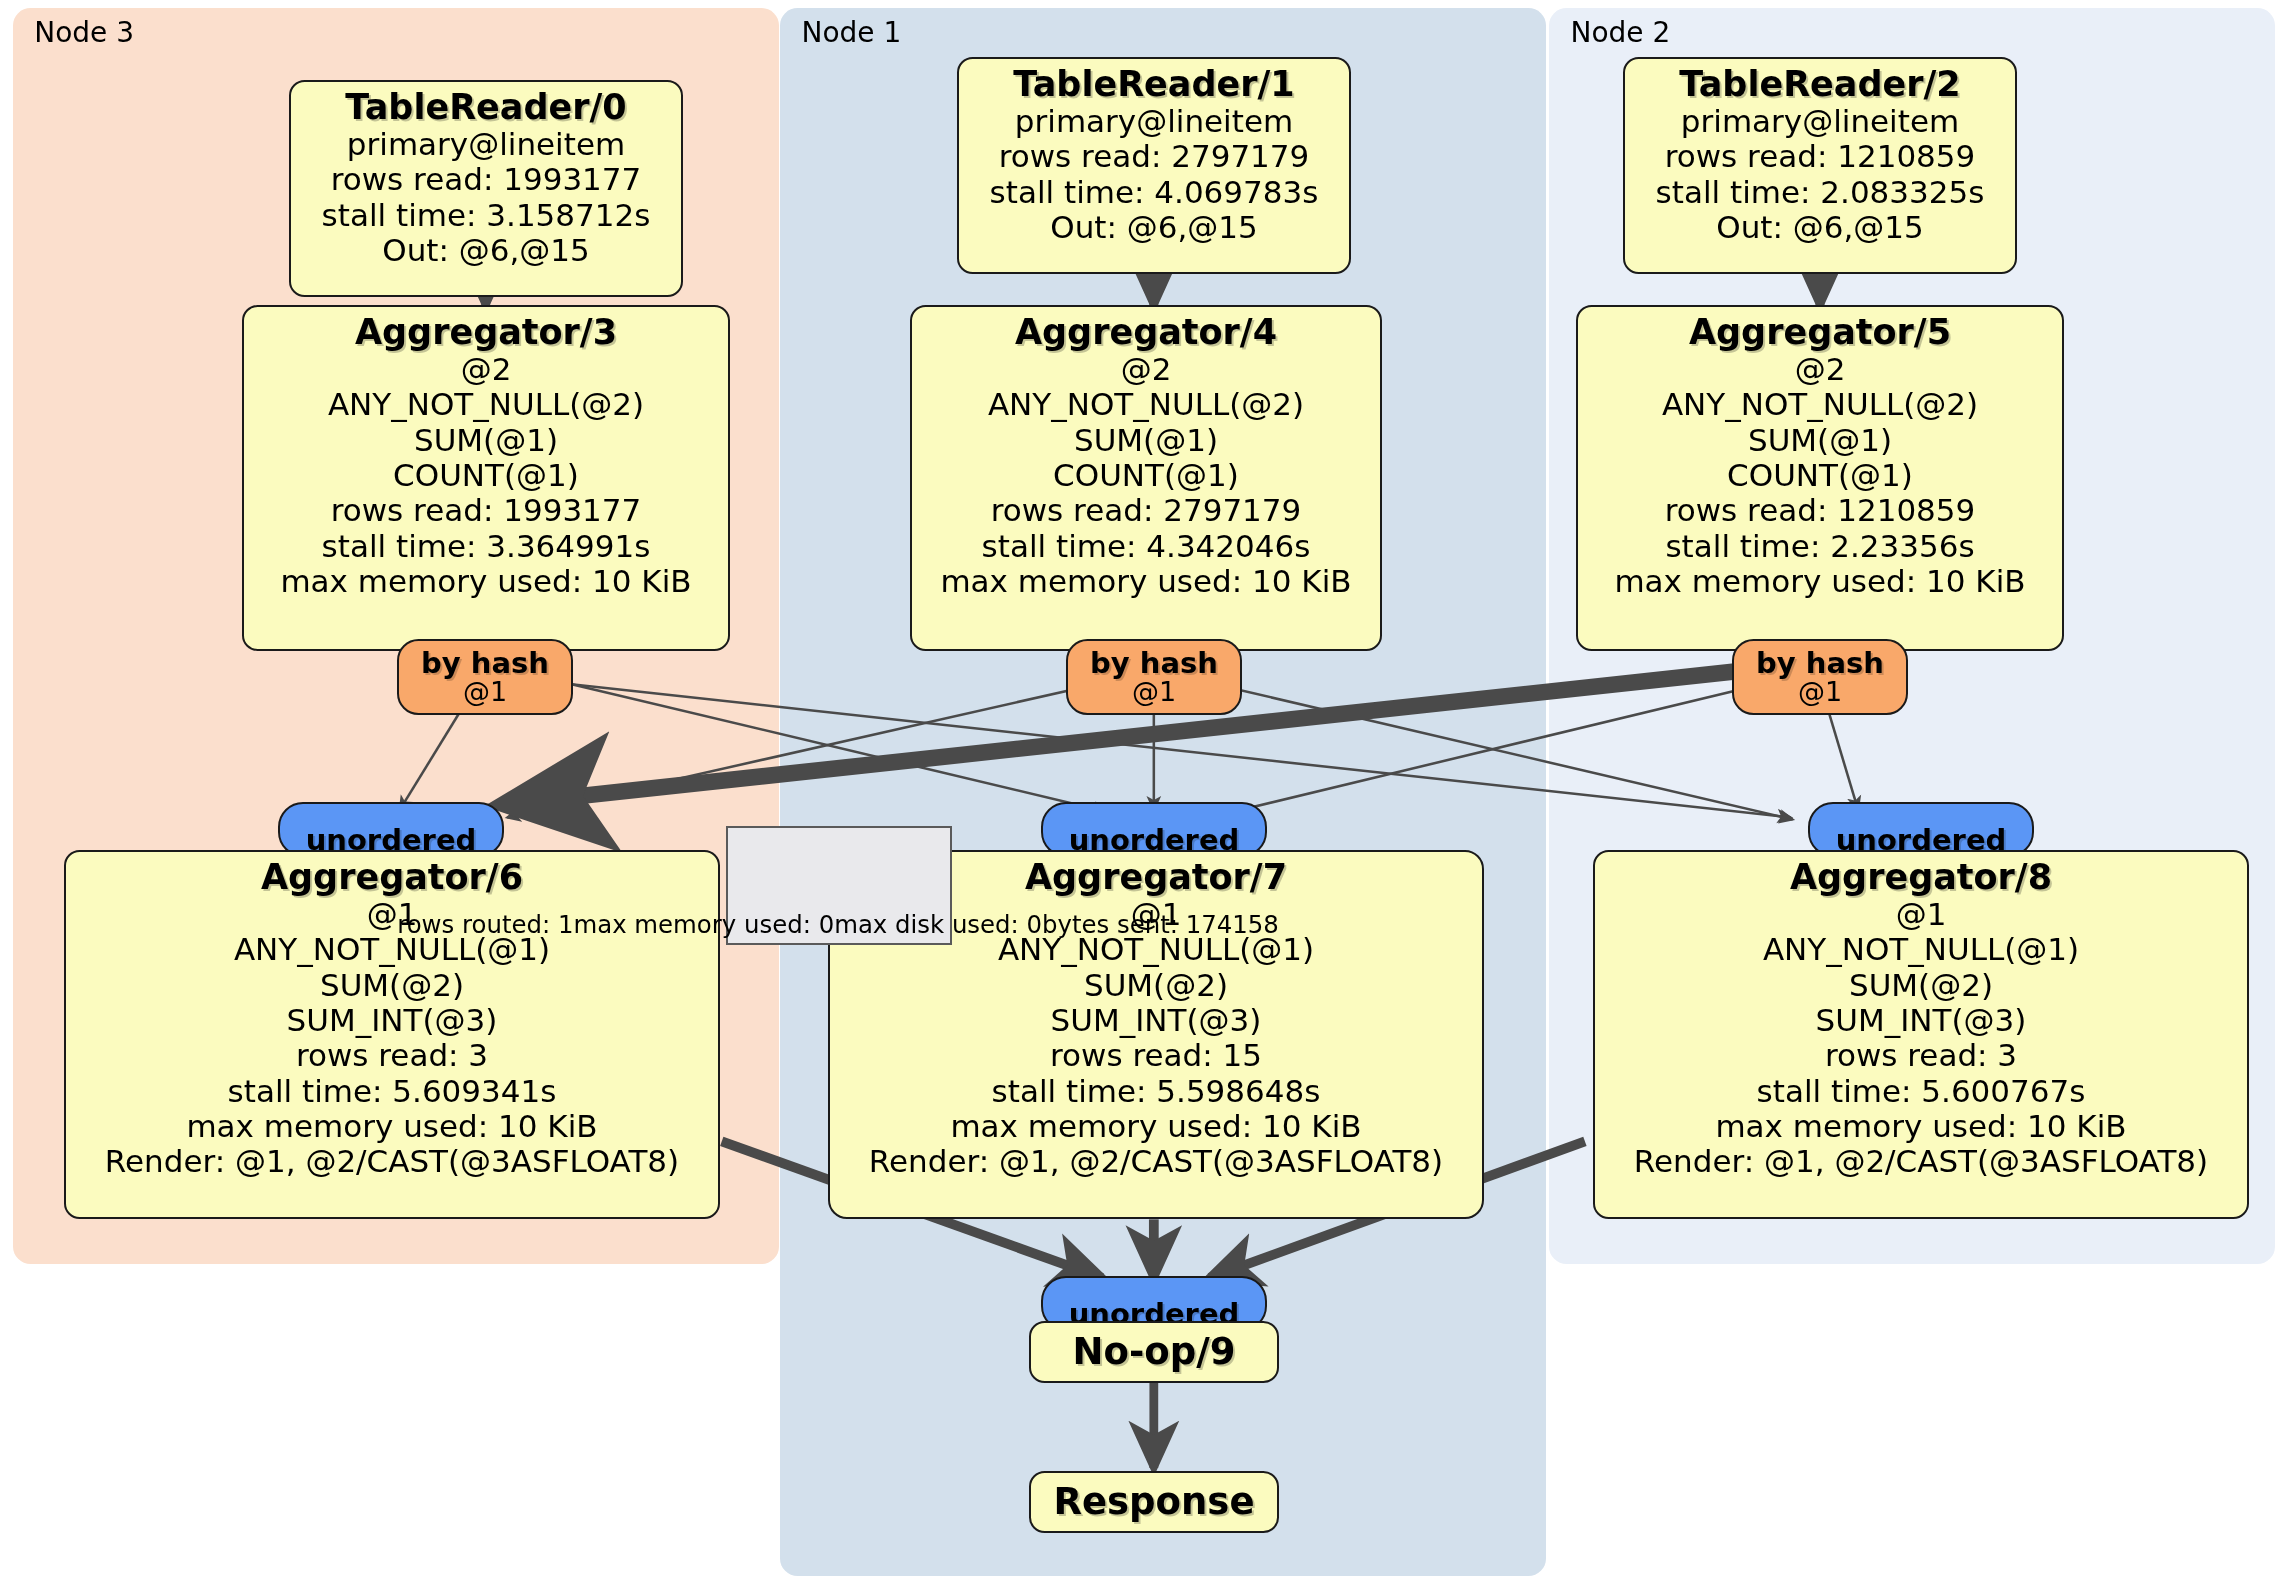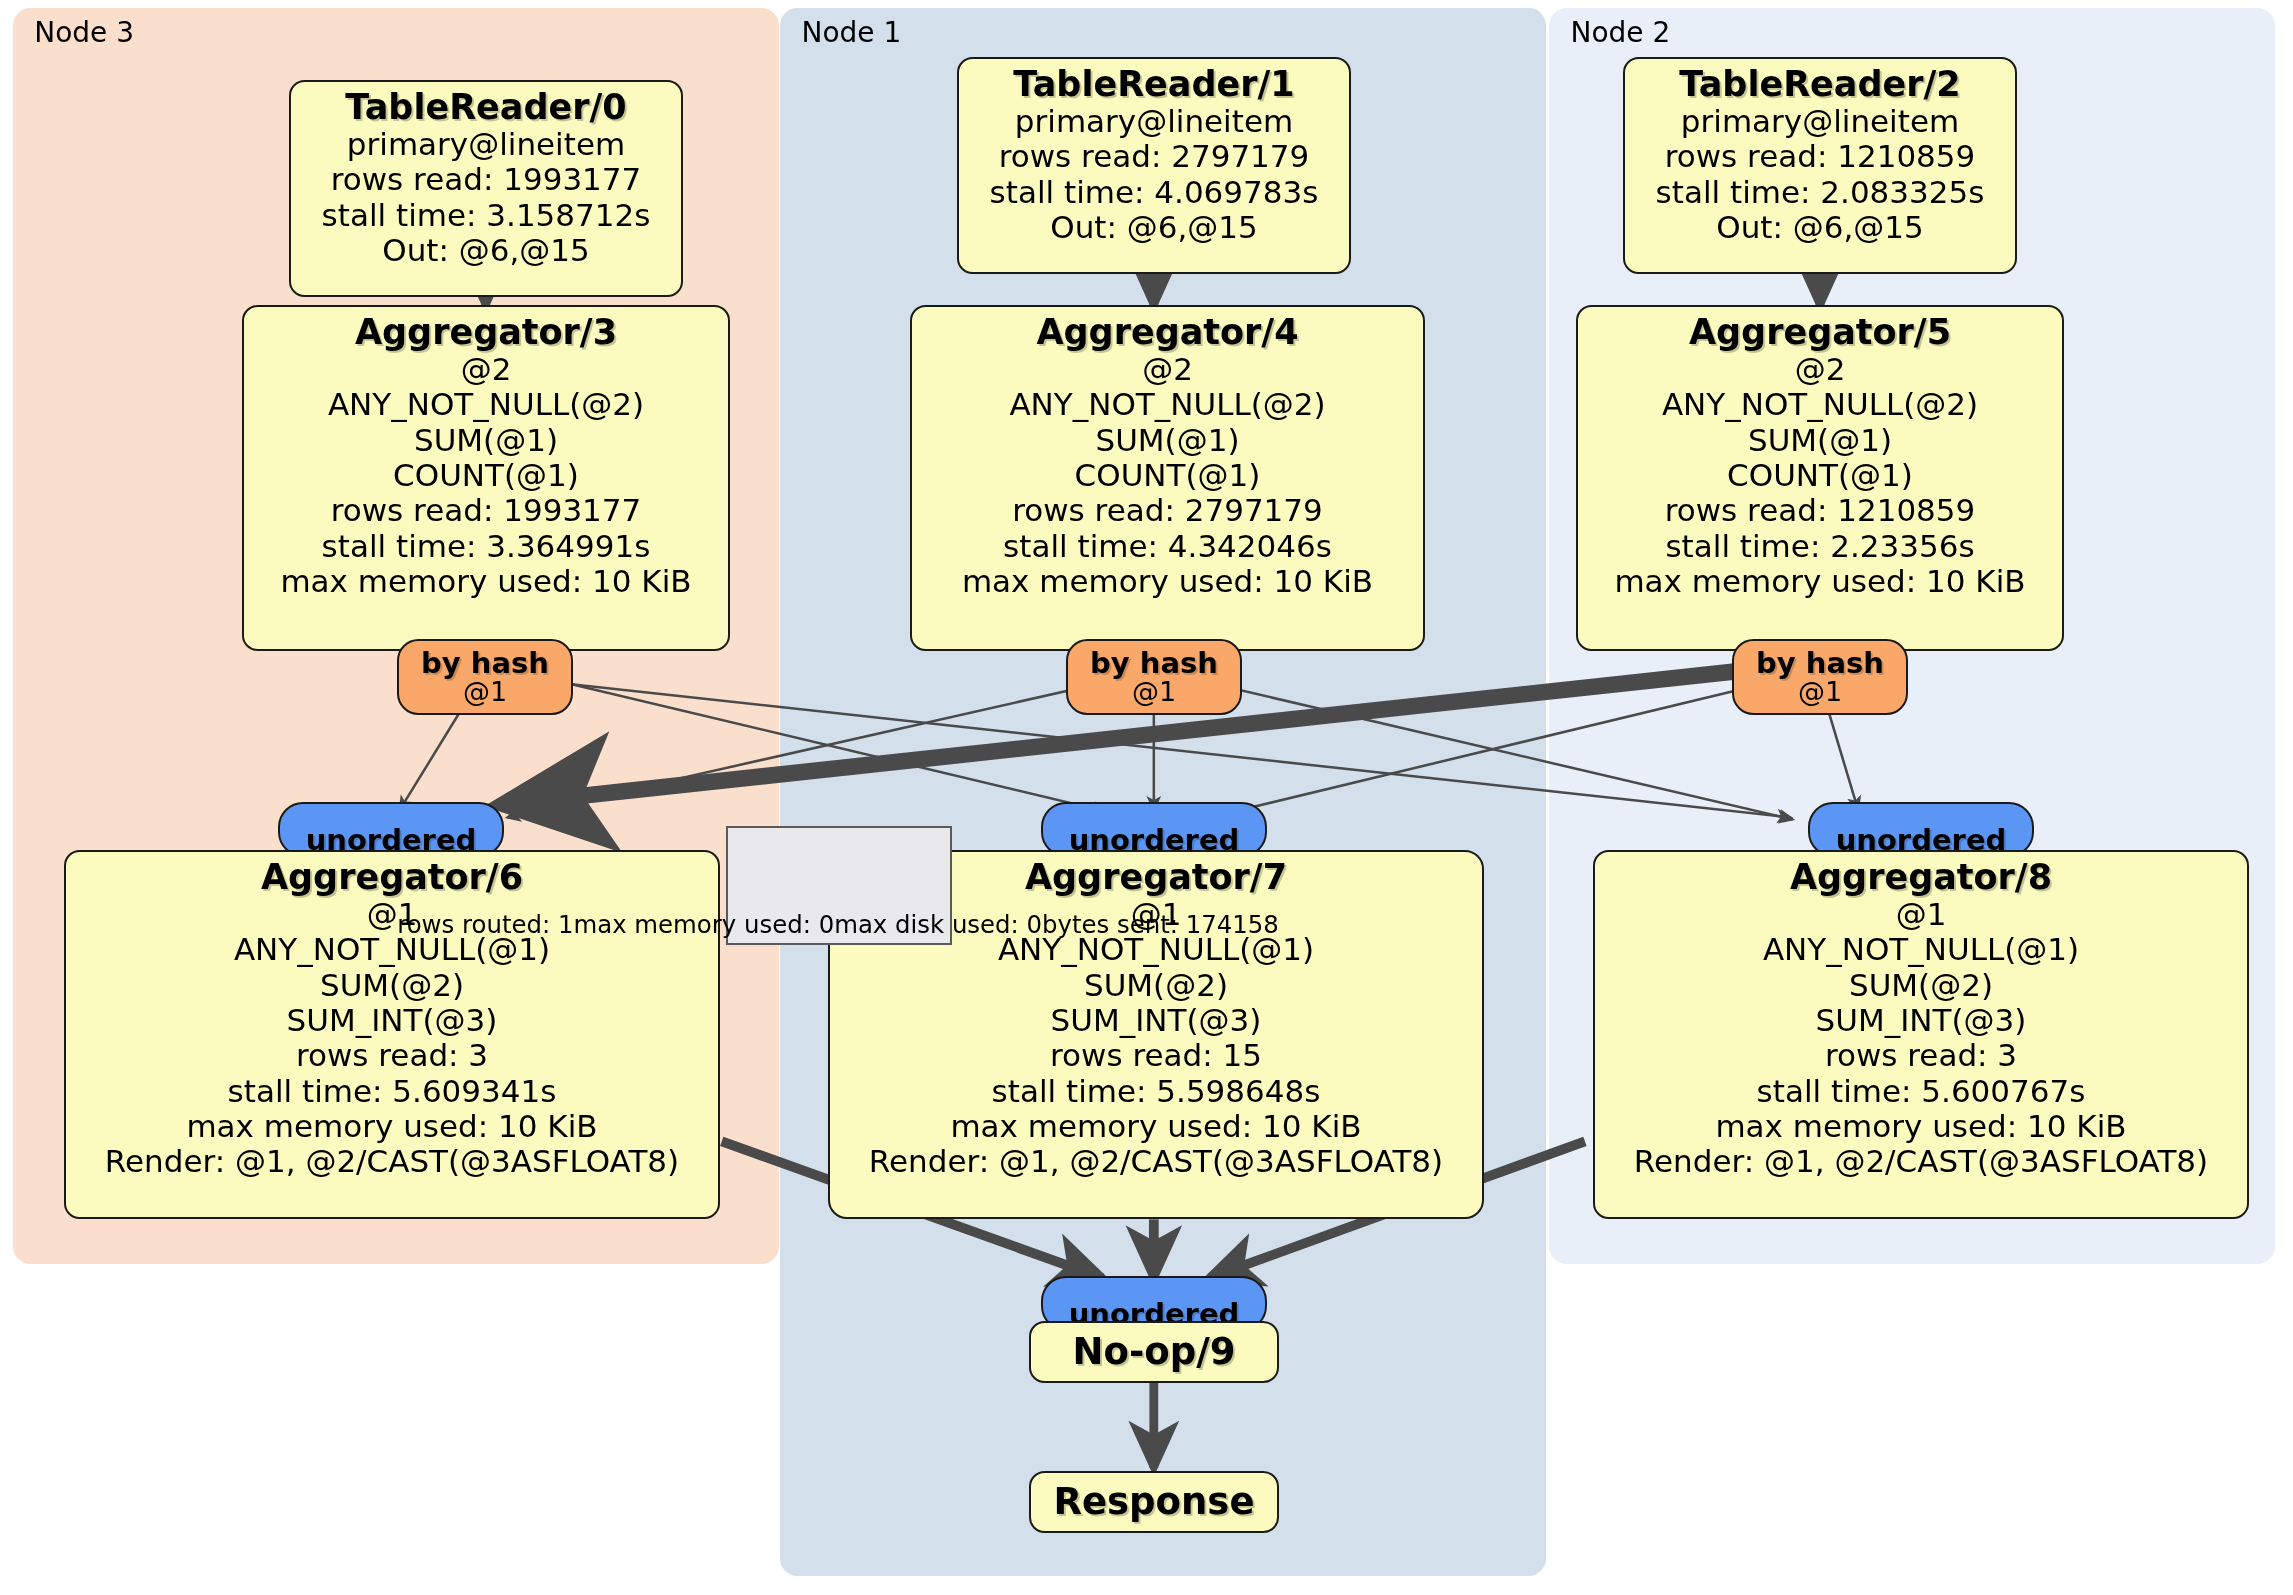--- a/index.html
+++ b/index.html
@@ -124,21 +124,21 @@
     <div class="title">Aggregator/3</div>
     <div class="line">@2</div>
     <div class="line">ANY_NOT_NULL(@2)</div>
     <div class="line">SUM(@1)</div>
     <div class="line">COUNT(@1)</div>
     <div class="line">rows read: 1993177</div>
     <div class="line">stall time: 3.364991s</div>
     <div class="line">max memory used: 10 KiB</div>
   </div>
 
-  <div class="box" style="left:910px;top:305px;width:515px;height:346px;">
+  <div class="box" style="left:910px;top:305px;width:472px;height:346px;">
     <div class="title">Aggregator/4</div>
     <div class="line">@2</div>
     <div class="line">ANY_NOT_NULL(@2)</div>
     <div class="line">SUM(@1)</div>
     <div class="line">COUNT(@1)</div>
     <div class="line">rows read: 2797179</div>
     <div class="line">stall time: 4.342046s</div>
     <div class="line">max memory used: 10 KiB</div>
   </div>
 

